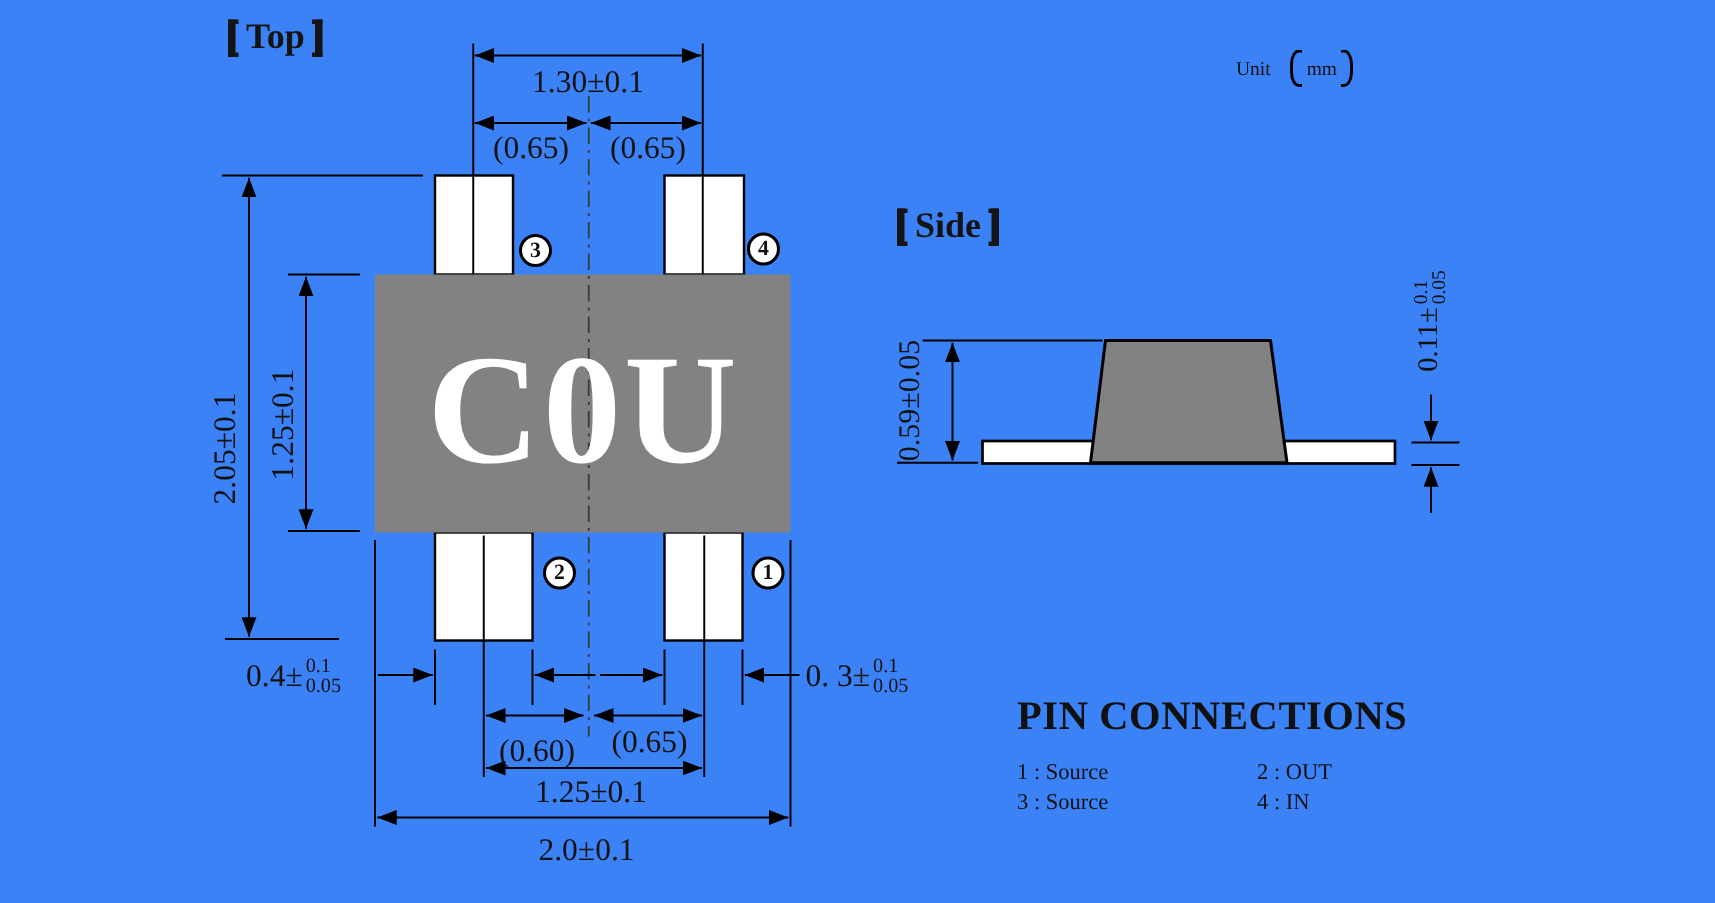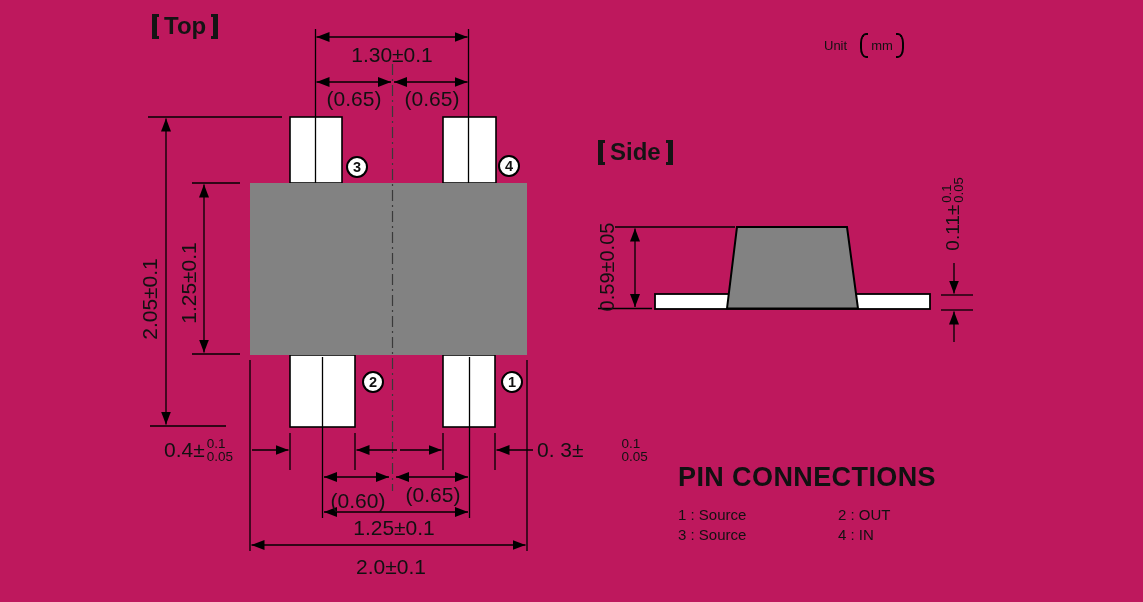--- a/index.html
+++ b/index.html
@@ -1,18 +1,18 @@
 <!DOCTYPE html>
 <html><head>
 <meta charset="utf-8">
 <style>
   html,body { margin:0; padding:0; background:#ffffff; }
   #stage {
-    position:relative; width:1143px; height:602px; background:#be185d;
-    font-family:Liberation Sans, sans-serif; color:#111;
+    position:relative; width:1143px; height:602px; background:#3b82f6;
+    font-family:Liberation Serif, serif; color:#111;
     overflow:hidden;
   }
   #stage svg { position:absolute; left:0; top:0; }
   .abs { position:absolute; white-space:nowrap; }
   .dimtxt { font-size:21px; transform:translate(-50%,-50%); }
   .rot { transform:translate(-50%,-50%) rotate(-90deg); }
   .marking {
     font-size:104px; font-weight:bold; color:#ffffff; letter-spacing:2px;
     transform:translate(-50%,-54%);
   }
@@ -122,35 +122,36 @@
     <span class="tsr"></span>
   </div>
 
   <div class="abs dimtxt" style="left:392px; top:55px;">1.30±0.1</div>
   <div class="abs dimtxt" style="left:354px; top:99px;">(0.65)</div>
   <div class="abs dimtxt" style="left:432px; top:99px;">(0.65)</div>
 
   <div class="abs dimtxt rot" style="left:150px; top:299px;">2.05±0.1</div>
   <div class="abs dimtxt rot" style="left:189px; top:283px;">1.25±0.1</div>
 
+  <div class="abs marking" style="left:389px; top:278px;">C0U</div>
 
   <div class="pmark" style="left:357px; top:167px;">3</div>
   <div class="pmark" style="left:509px; top:166px;">4</div>
   <div class="pmark" style="left:373px; top:382px;">2</div>
   <div class="pmark" style="left:512px; top:382px;">1</div>
 
   <div class="abs tol" style="left:164px; top:435px;">
     <span>0.4±</span>
     <span class="stack">
       <span>0.1</span>
       <span>0.05</span>
     </span>
   </div>
 
-  <div class="abs tol" style="left:537px; top:435px;gap:36px;">
+  <div class="abs tol" style="left:537px; top:435px;">
     <span>0. 3±</span>
     <span class="stack">
       <span>0.1</span>
       <span>0.05</span>
     </span>
   </div>
 
   <div class="abs dimtxt" style="left:358px; top:501px;">(0.60)</div>
   <div class="abs dimtxt" style="left:433px; top:495px;">(0.65)</div>
   <div class="abs dimtxt" style="left:394px; top:528px;">1.25±0.1</div>

